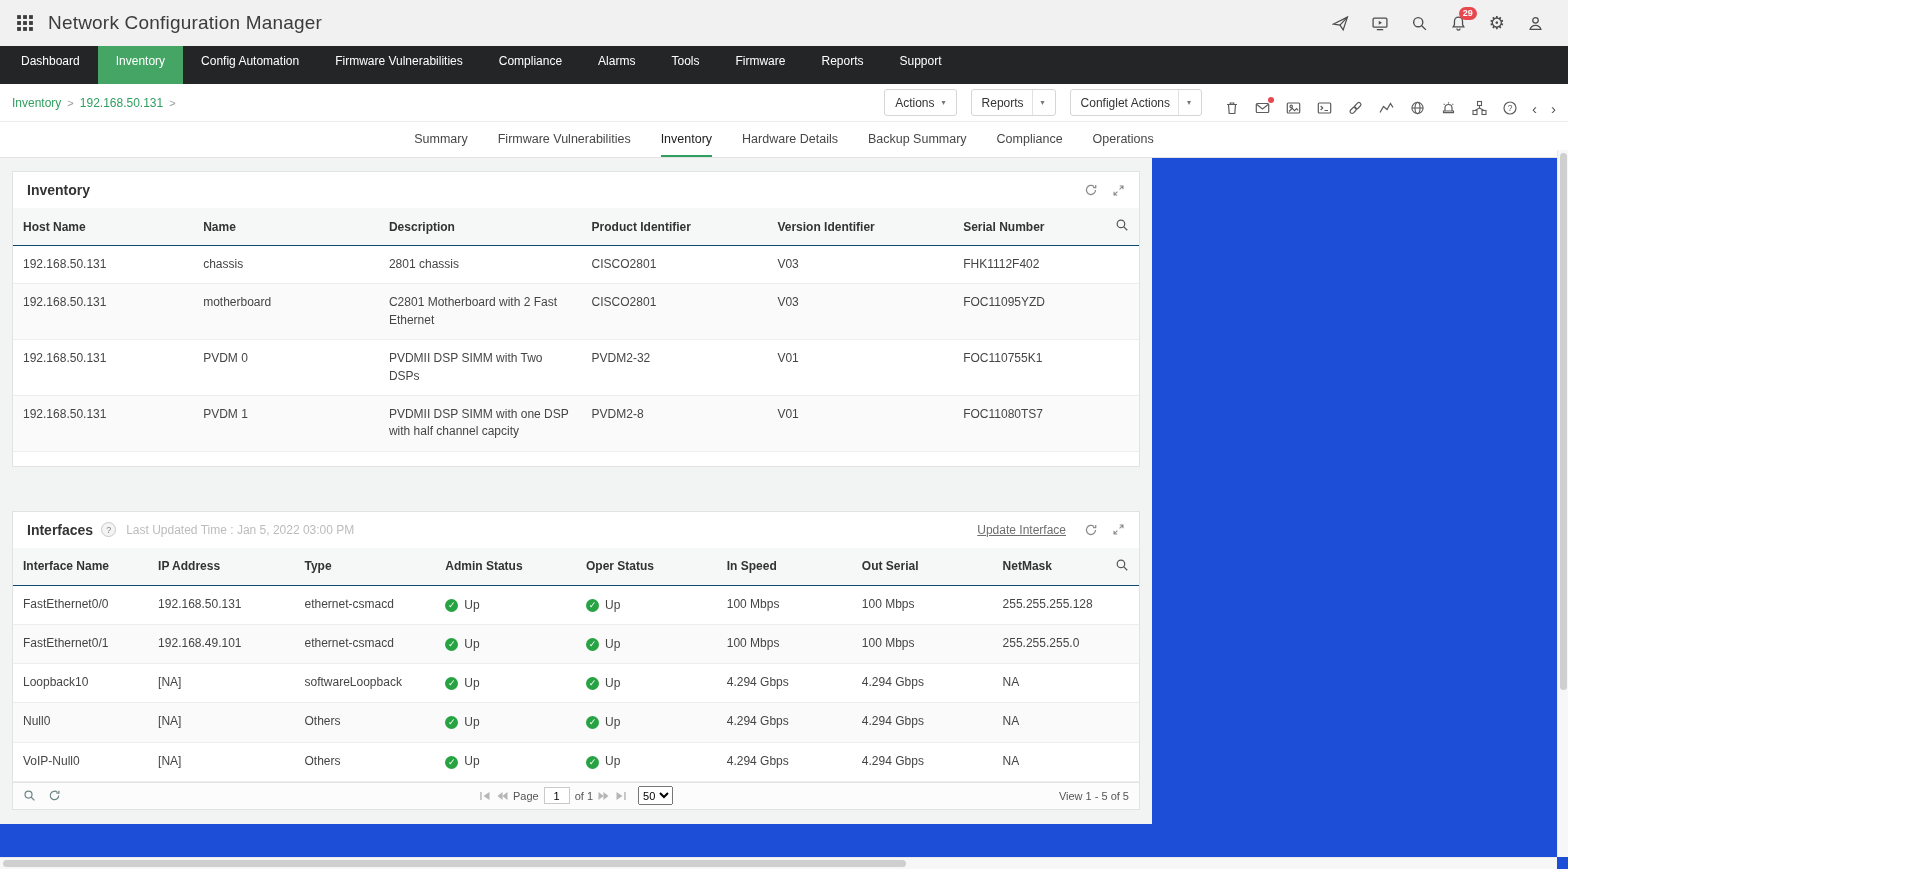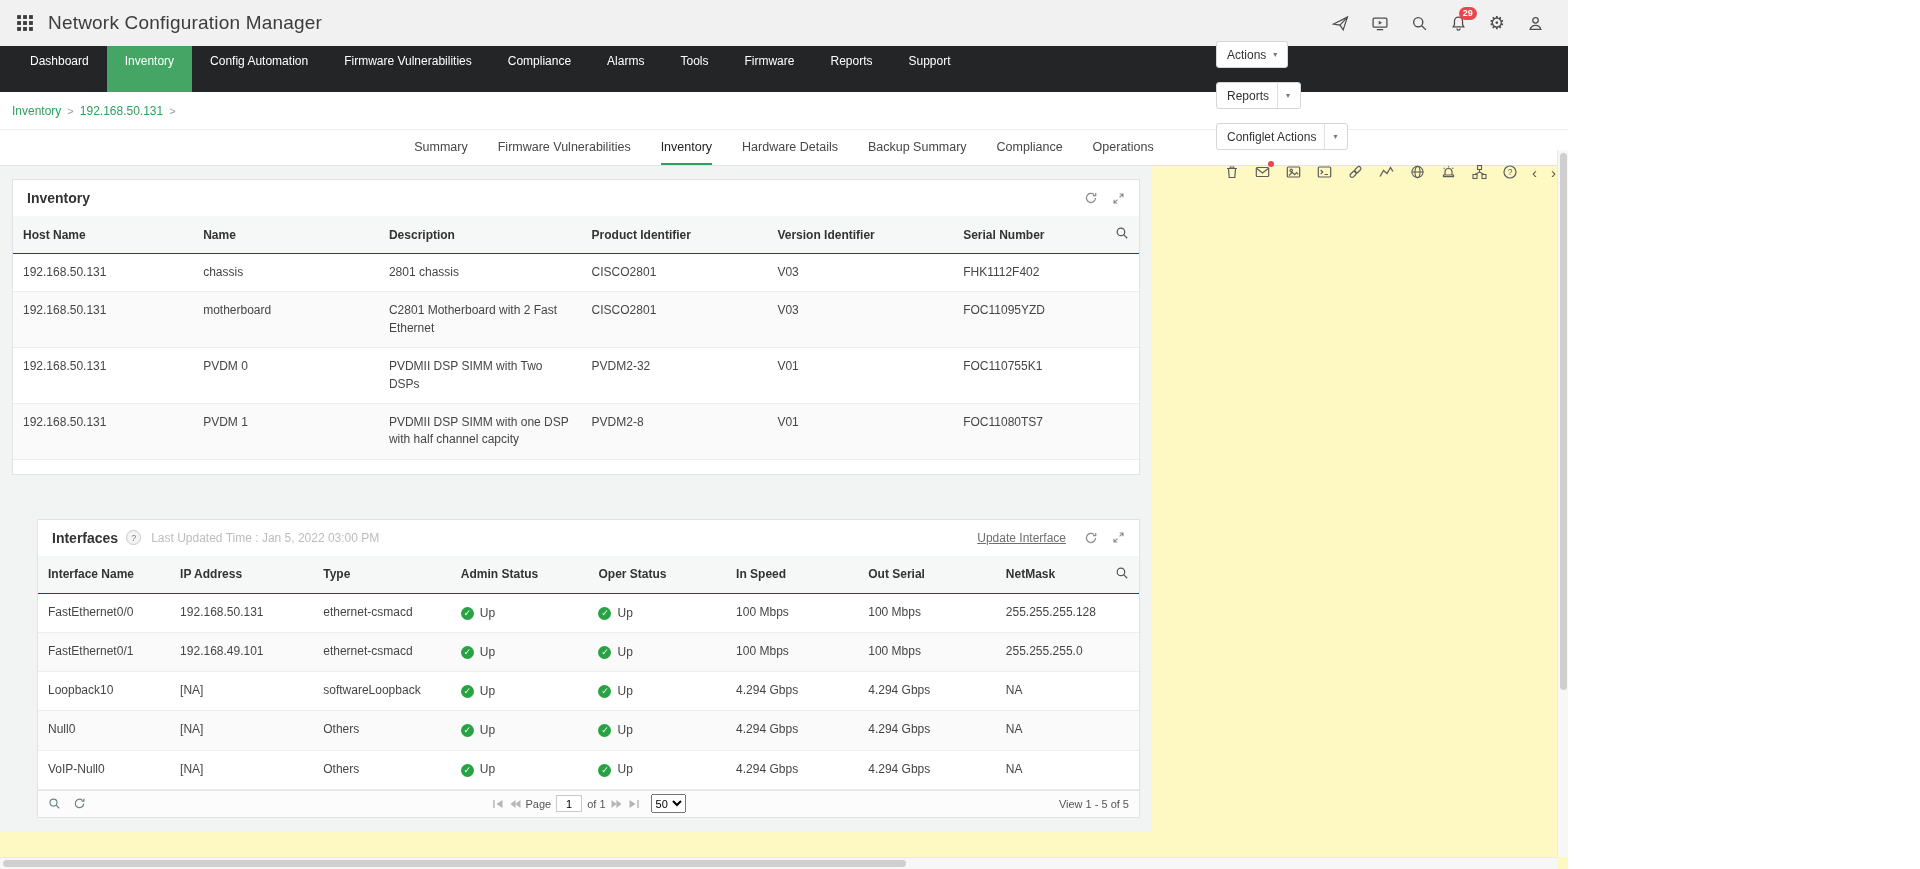--- a/index.html
+++ b/index.html
@@ -1,60 +1,60 @@
 <!DOCTYPE html>
 <html><head>
 <meta charset="utf-8">
 <title>Network Configuration Manager</title>
 <style>
   * { box-sizing: border-box; margin: 0; padding: 0; }
   html,body { background:#ffffff; }
   body { font-family: "Liberation Sans", sans-serif; font-size: 12px; color:#444; }
-  .app { position: relative; width: 1568px; height: 869px; background:#fef9c3; overflow: hidden; }
+  .app { position: relative; width: 1568px; height: 869px; background:#1d4ed8; overflow: hidden; }
 
   
   .topbar { height:46px; background:#f1f1f1; display:flex; align-items:center; padding:0 16px; gap:14px; }
   .apps-icon { display:flex; cursor:pointer; }
   .app-title { font-size:19px; font-weight:400; color:#3c3c3c; letter-spacing:.2px; }
   .topbar-icons { margin-left:auto; display:flex; align-items:center; gap:22px; color:#4d4d4d; padding-right:8px; }
   .topbar-icons > span { position:relative; display:flex; align-items:center; cursor:pointer; }
   .gear-glyph { font-size:18px; line-height:18px; color:#4d4d4d; }
   .badge { position:absolute; top:-8px; right:-10px; background:#e8474e; color:#fff; font-style:normal;
            font-size:9px; line-height:9px; padding:2px 4px; border-radius:8px; font-weight:bold; }
 
   
-  .mainnav { height:46px; background:#232527; display:flex; align-items:stretch; padding-left:12px; }
+  .mainnav { height:38px; background:#232527; display:flex; align-items:stretch; padding-left:3px; }
   .mainnav a { color:#fff; font-size:12px; line-height:30px; padding:0 18px; text-decoration:none; cursor:pointer; }
   .mainnav a.active { background:#44a564; }
 
   
   .crumbbar { height:38px; background:#fff; border-bottom:1px solid #ececec; display:flex; align-items:center; padding:0 12px; }
   .breadcrumb { display:flex; align-items:center; gap:6px; }
   .breadcrumb a { color:#2f9e5f; text-decoration:none; font-size:12px; cursor:pointer; }
   .breadcrumb .sep { color:#9a9a9a; font-size:11px; }
-  .toolbar { margin-left:auto; display:flex; align-items:flex-start; gap:14px;flex-direction:column; }
+  .toolbar { margin-left:auto; display:flex; align-items:flex-end; gap:14px; }
   .tb-btn { display:flex; align-items:center; gap:7px; height:27px; padding:0 10px; background:#fff;
             border:1px solid #d6d6d6; border-radius:3px; font-size:12px; color:#333; cursor:pointer;
             font-family:"Liberation Sans", sans-serif; }
   .tb-btn .chev { font-size:8px; color:#777; }
   .tb-btn .chev.divided { border-left:1px solid #e1e1e1; padding-left:8px; margin-left:1px; line-height:25px; }
   .tb-icons { display:flex; align-items:center; gap:14px; margin-left:8px; color:#5d5d5d; }
   .tb-icons > span { position:relative; display:flex; cursor:pointer; }
   .dot-red { position:absolute; top:-3px; right:-3px; width:6px; height:6px; border-radius:50%; background:#e8474e; }
   .tb-chev { color:#555; font-size:15px; line-height:15px; cursor:pointer; }
 
   
   .subtabs { height:36px; background:#fff; border-bottom:1px solid #e3e3e3; display:flex; justify-content:center; gap:30px; }
   .subtabs a { font-size:12.5px; color:#474747; text-decoration:none; line-height:34px; border-bottom:2px solid transparent; cursor:pointer; }
   .subtabs a.active { color:#222; border-bottom-color:#2f9e5f; }
 
   
   .content { width:1152px; background:#f2f3f3; padding:13px 12px 14px 12px; }
   .card { background:#fff; border:1px solid #e2e2e2; }
-  .card + .card { margin-top:44px;margin-left:25px; }
+  .card + .card { margin-top:44px; }
   .card-head { display:flex; align-items:center; padding:10px 14px; }
   .card-title { font-size:14px; font-weight:bold; color:#333; }
   .card-head-icons { margin-left:auto; display:flex; align-items:center; gap:14px; color:#8a8a8a; }
   .card-head-icons span { display:flex; cursor:pointer; }
   .help-bubble { width:15px; height:15px; border-radius:50%; background:#f4f4f4; border:1px solid #c8c8c8;
                  color:#808080; font-size:9px; display:inline-flex; align-items:center; justify-content:center;
                  margin-left:8px; cursor:pointer; }
   .last-updated { color:#bcbcbc; font-size:12px; margin-left:10px; }
   .update-link { color:#6e6e6e; font-size:12px; text-decoration:underline; margin-right:4px; cursor:pointer; }
 

